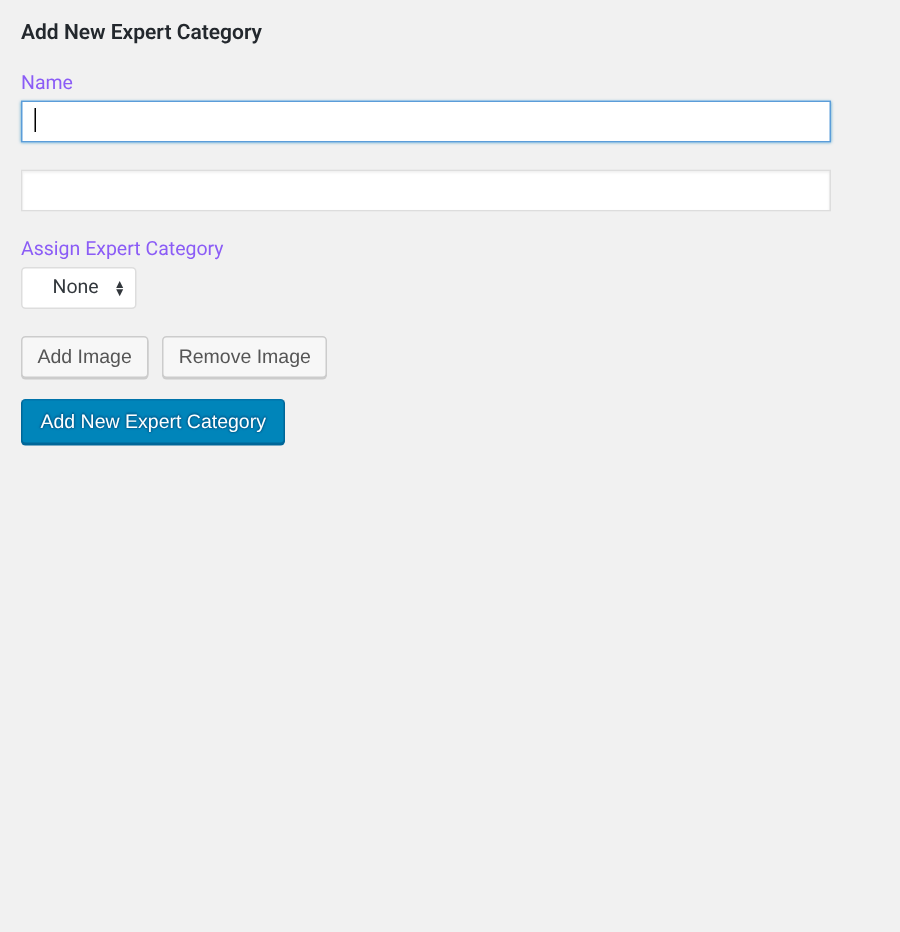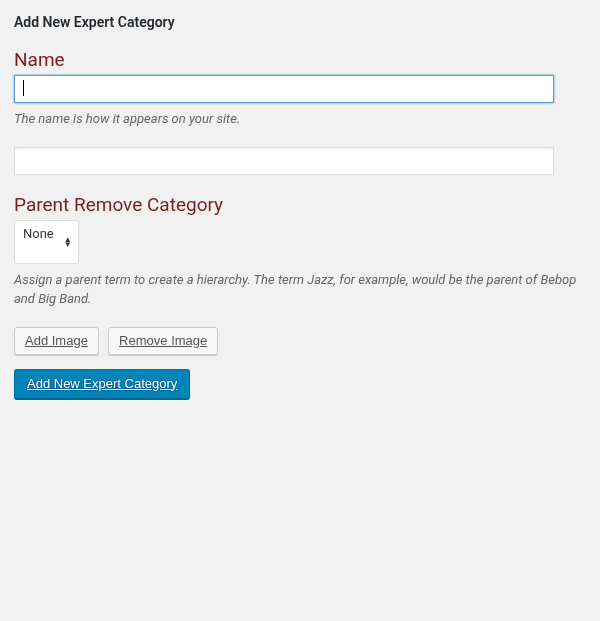--- a/index.html
+++ b/index.html
@@ -19,22 +19,22 @@
     font-size: 14px;
     font-weight: 600;
     margin: 0 0 18px 0;
     color: #23282d;
   }
   .form-field {
     margin-bottom: 18px;
   }
   .form-field label {
     display: block;
-    font-size: 19px;
-    color: #7f1d1d;
+    font-size: 13px;
+    color: #8b5cf6;
     margin-bottom: 4px;
   }
   .text-input {
     width: 540px;
     max-width: 100%;
     height: 28px;
     padding: 3px 8px;
     font-size: 14px;
     line-height: 1.4;
     border: 1px solid #ddd;
@@ -60,23 +60,23 @@
     color: #666;
     line-height: 1.5;
     max-width: 570px;
   }
   .select-wrap {
     position: relative;
     display: inline-block;
     background: #fff;
     border: 1px solid #ddd;
     border-radius: 3px;
-    height: 44px;
+    height: 28px;
     line-height: 26px;
-    padding: 0 24px 0 8px;
+    padding: 0 24px 0 20px;
     font-size: 13px;
     color: #32373c;
     cursor: pointer;
   }
   .select-wrap .arrows {
     position: absolute;
     right: 6px;
     top: 50%;
     transform: translateY(-50%);
     display: flex;
@@ -92,21 +92,20 @@
     font-size: 13px;
     line-height: 26px;
     border: 1px solid #ccc;
     border-radius: 3px;
     background: #f7f7f7;
     color: #555;
     cursor: pointer;
     box-shadow: 0 1px 0 #ccc;
     margin-right: 6px;
     vertical-align: top;
-    text-decoration: underline;
   }
   .btn-primary {
     height: 30px;
     line-height: 28px;
     background: #0085ba;
     border-color: #0073aa #006799 #006799;
     box-shadow: 0 1px 0 #006799;
     color: #fff;
     text-shadow: 0 -1px 1px #006799, 1px 0 1px #006799, 0 1px 1px #006799, -1px 0 1px #006799;
     padding: 0 12px;
@@ -129,37 +128,35 @@
 
 <div class="wrap">
 
   <h2 class="form-title">Add New Expert Category</h2>
 
   <div class="form-field">
     <label>Name</label>
     <div class="text-input focused" style="display:flex;align-items:center;">
       <span class="text-cursor"></span>
     </div>
-    <p class="description">The name is how it appears on your site.</p>
   </div>
 
   <div class="form-field">
     <input type="text" class="text-input" value="" style="">
   </div>
 
   <div class="form-field">
-    <label>Parent Remove Category</label>
+    <label>Assign Expert Category</label>
     <div class="select-wrap">
       <span>None</span>
       <span class="arrows">
         <span>▲</span>
           <span>▼</span>
       </span>
     </div>
-    <p class="description">Assign a parent term to create a hierarchy. The term Jazz, for example, would be the parent of Bebop and Big Band.</p>
   </div>
 
 
   <div class="form-field" style="margin-bottom:14px;">
     <div class="button-row" style="margin-bottom:0;margin-top:2px;">
       <button type="button" class="btn">Add Image</button>
       <button type="button" class="btn">Remove Image</button>
     </div>
   </div>
 

